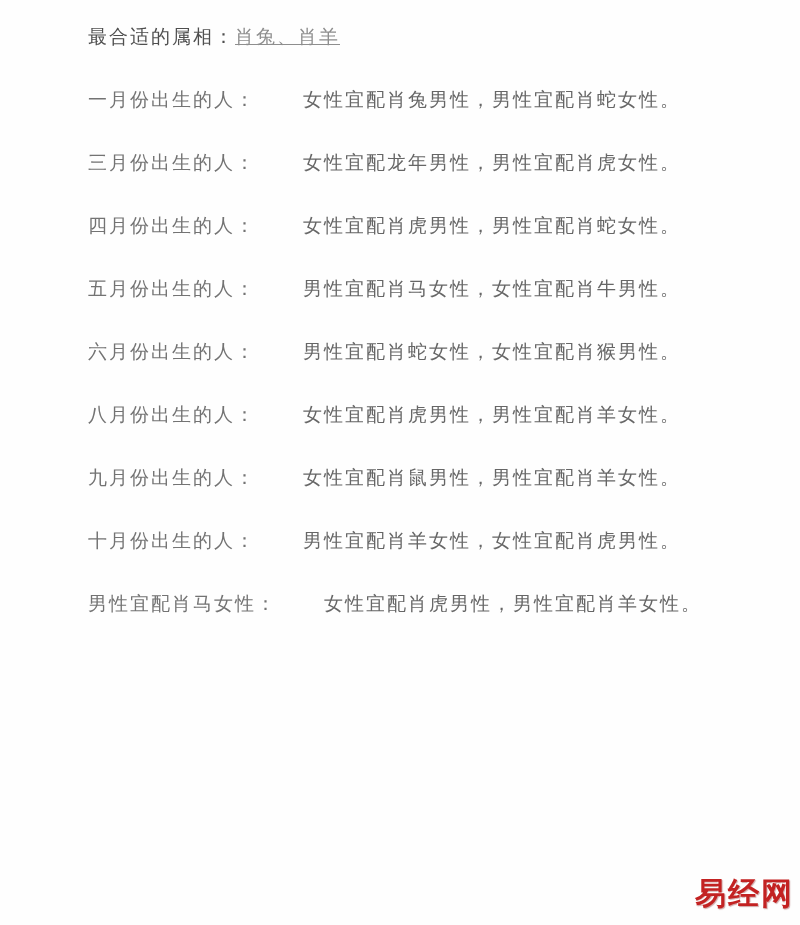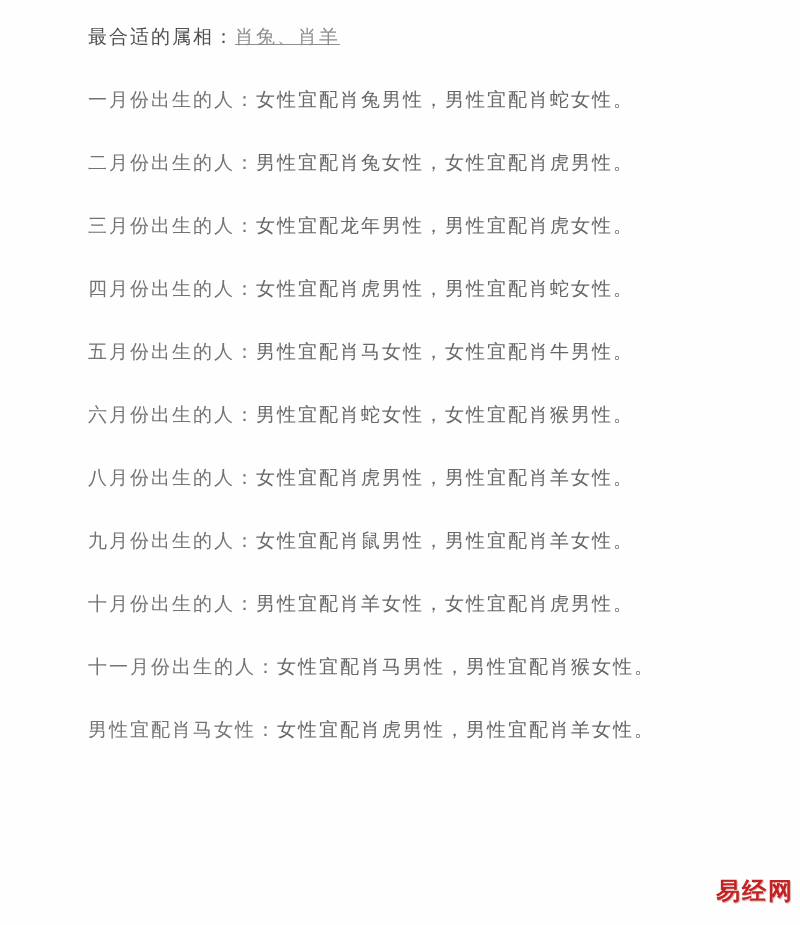--- a/index.html
+++ b/index.html
@@ -25,58 +25,56 @@
   .line {
     margin: 0 0 43px 0;
     font-size: 19px;
     line-height: 20px;
     letter-spacing: 2px;
     white-space: nowrap;
   }
   .line .label { color: var(--label-color); margin-left: 43px; }
   .summary .value { color: var(--value-muted); text-decoration: underline; }
   .month .label { color: #737373; }
-  .month .value { color: var(--body-text); }
+  .month .value { color: var(--body-text); margin-left: 47px; }
   .watermark {
     position: absolute;
     right: 6px;
-    bottom: 18px;
-    font-size: 24px;
+    bottom: 10px;
+    font-size: 31px;
     font-weight: bold;
     letter-spacing: 2px;
     color: var(--watermark-color);
     text-shadow: -1px -1px 0 rgba(255,255,255,0.85), 1px 1px 1px rgba(120,0,0,0.35);
   }
 </style>
 </head>
 <body>
 
 <div class="doc">
 
   <p class="line summary"><span class="label">最合适的属相：</span><span class="value">肖兔、肖羊</span></p>
 
 
   <p class="line month"><span class="label">一月份出生的人：</span><span class="value">女性宜配肖兔男性，男性宜配肖蛇女性。</span></p>
 
-  <p class="line month"><span class="label">二月份出生的人：</span><span class="value">男性宜配肖兔女性，女性宜配肖虎男性。</span></p>
 
   <p class="line month"><span class="label">三月份出生的人：</span><span class="value">女性宜配龙年男性，男性宜配肖虎女性。</span></p>
 
   <p class="line month"><span class="label">四月份出生的人：</span><span class="value">女性宜配肖虎男性，男性宜配肖蛇女性。</span></p>
 
   <p class="line month"><span class="label">五月份出生的人：</span><span class="value">男性宜配肖马女性，女性宜配肖牛男性。</span></p>
 
   <p class="line month"><span class="label">六月份出生的人：</span><span class="value">男性宜配肖蛇女性，女性宜配肖猴男性。</span></p>
 
 
   <p class="line month"><span class="label">八月份出生的人：</span><span class="value">女性宜配肖虎男性，男性宜配肖羊女性。</span></p>
 
   <p class="line month"><span class="label">九月份出生的人：</span><span class="value">女性宜配肖鼠男性，男性宜配肖羊女性。</span></p>
 
   <p class="line month"><span class="label">十月份出生的人：</span><span class="value">男性宜配肖羊女性，女性宜配肖虎男性。</span></p>
 
-  <p class="line month"><span class="label">十一月份出生的人：</span><span class="value">女性宜配肖马男性，男性宜配肖猴女性。</span></p>
 
   <p class="line month"><span class="label">男性宜配肖马女性：</span><span class="value">女性宜配肖虎男性，男性宜配肖羊女性。</span></p>
 
 </div>
 
 <div class="watermark">易经网</div>
 
 </body></html>

